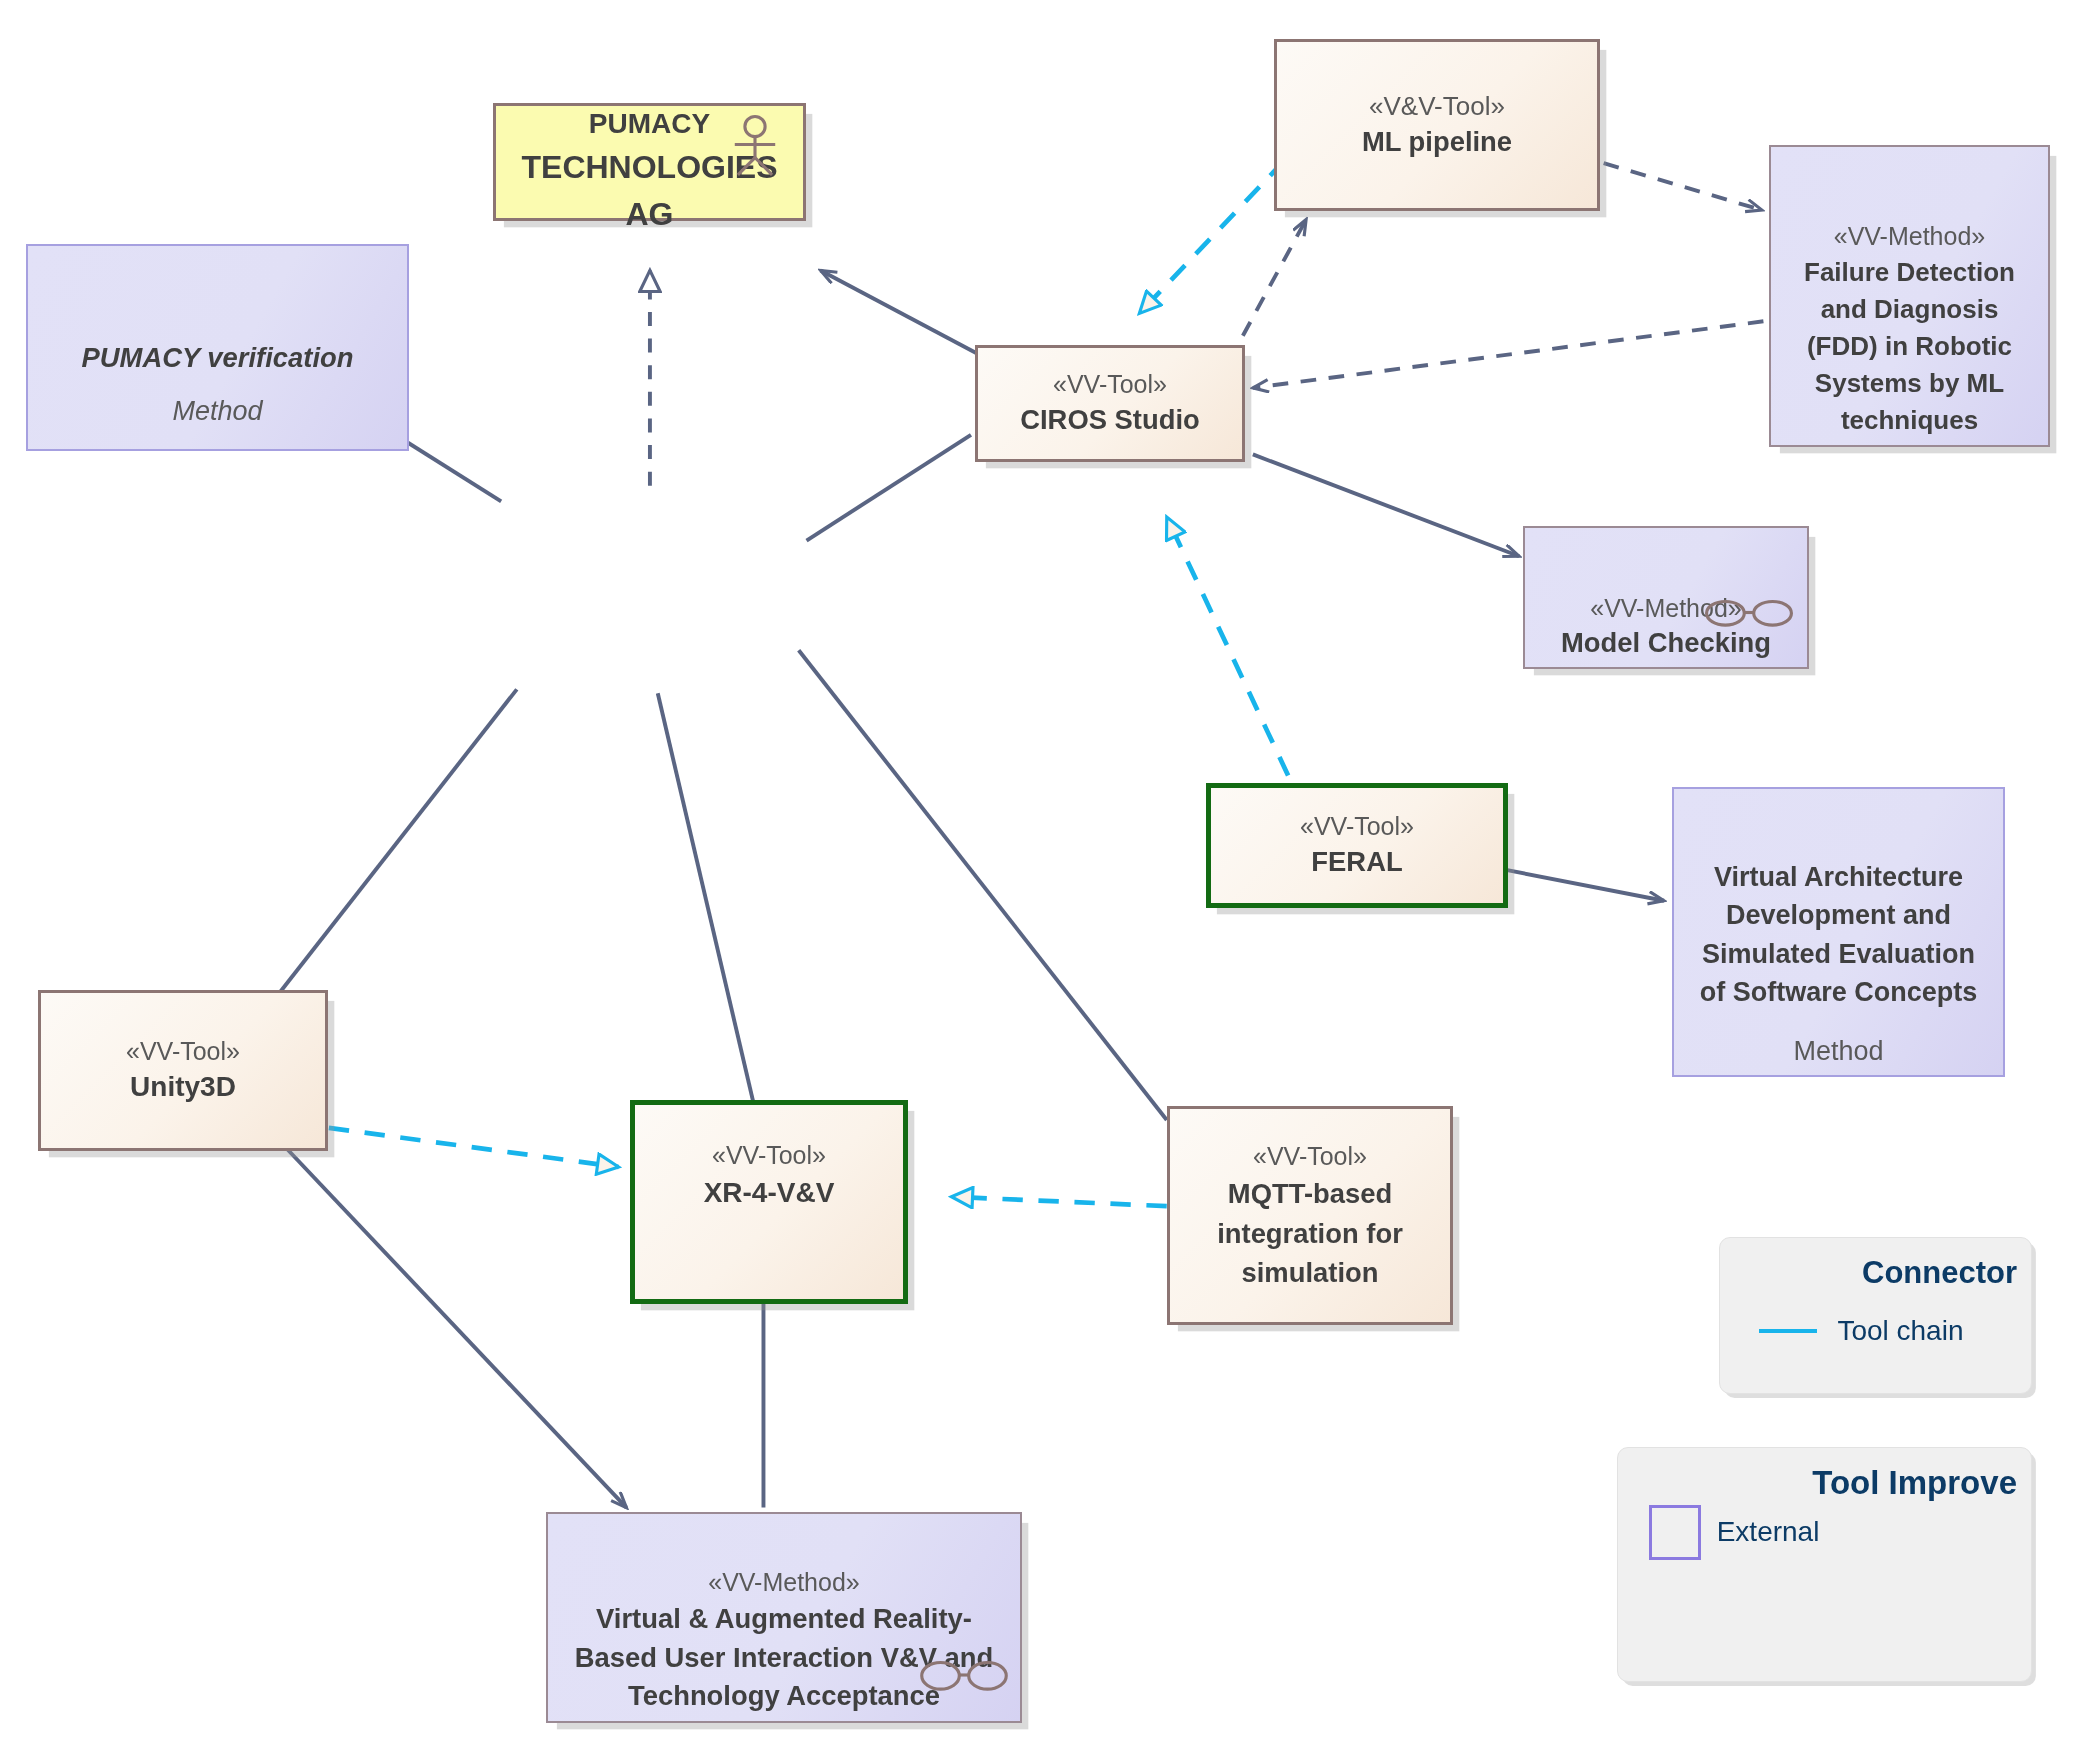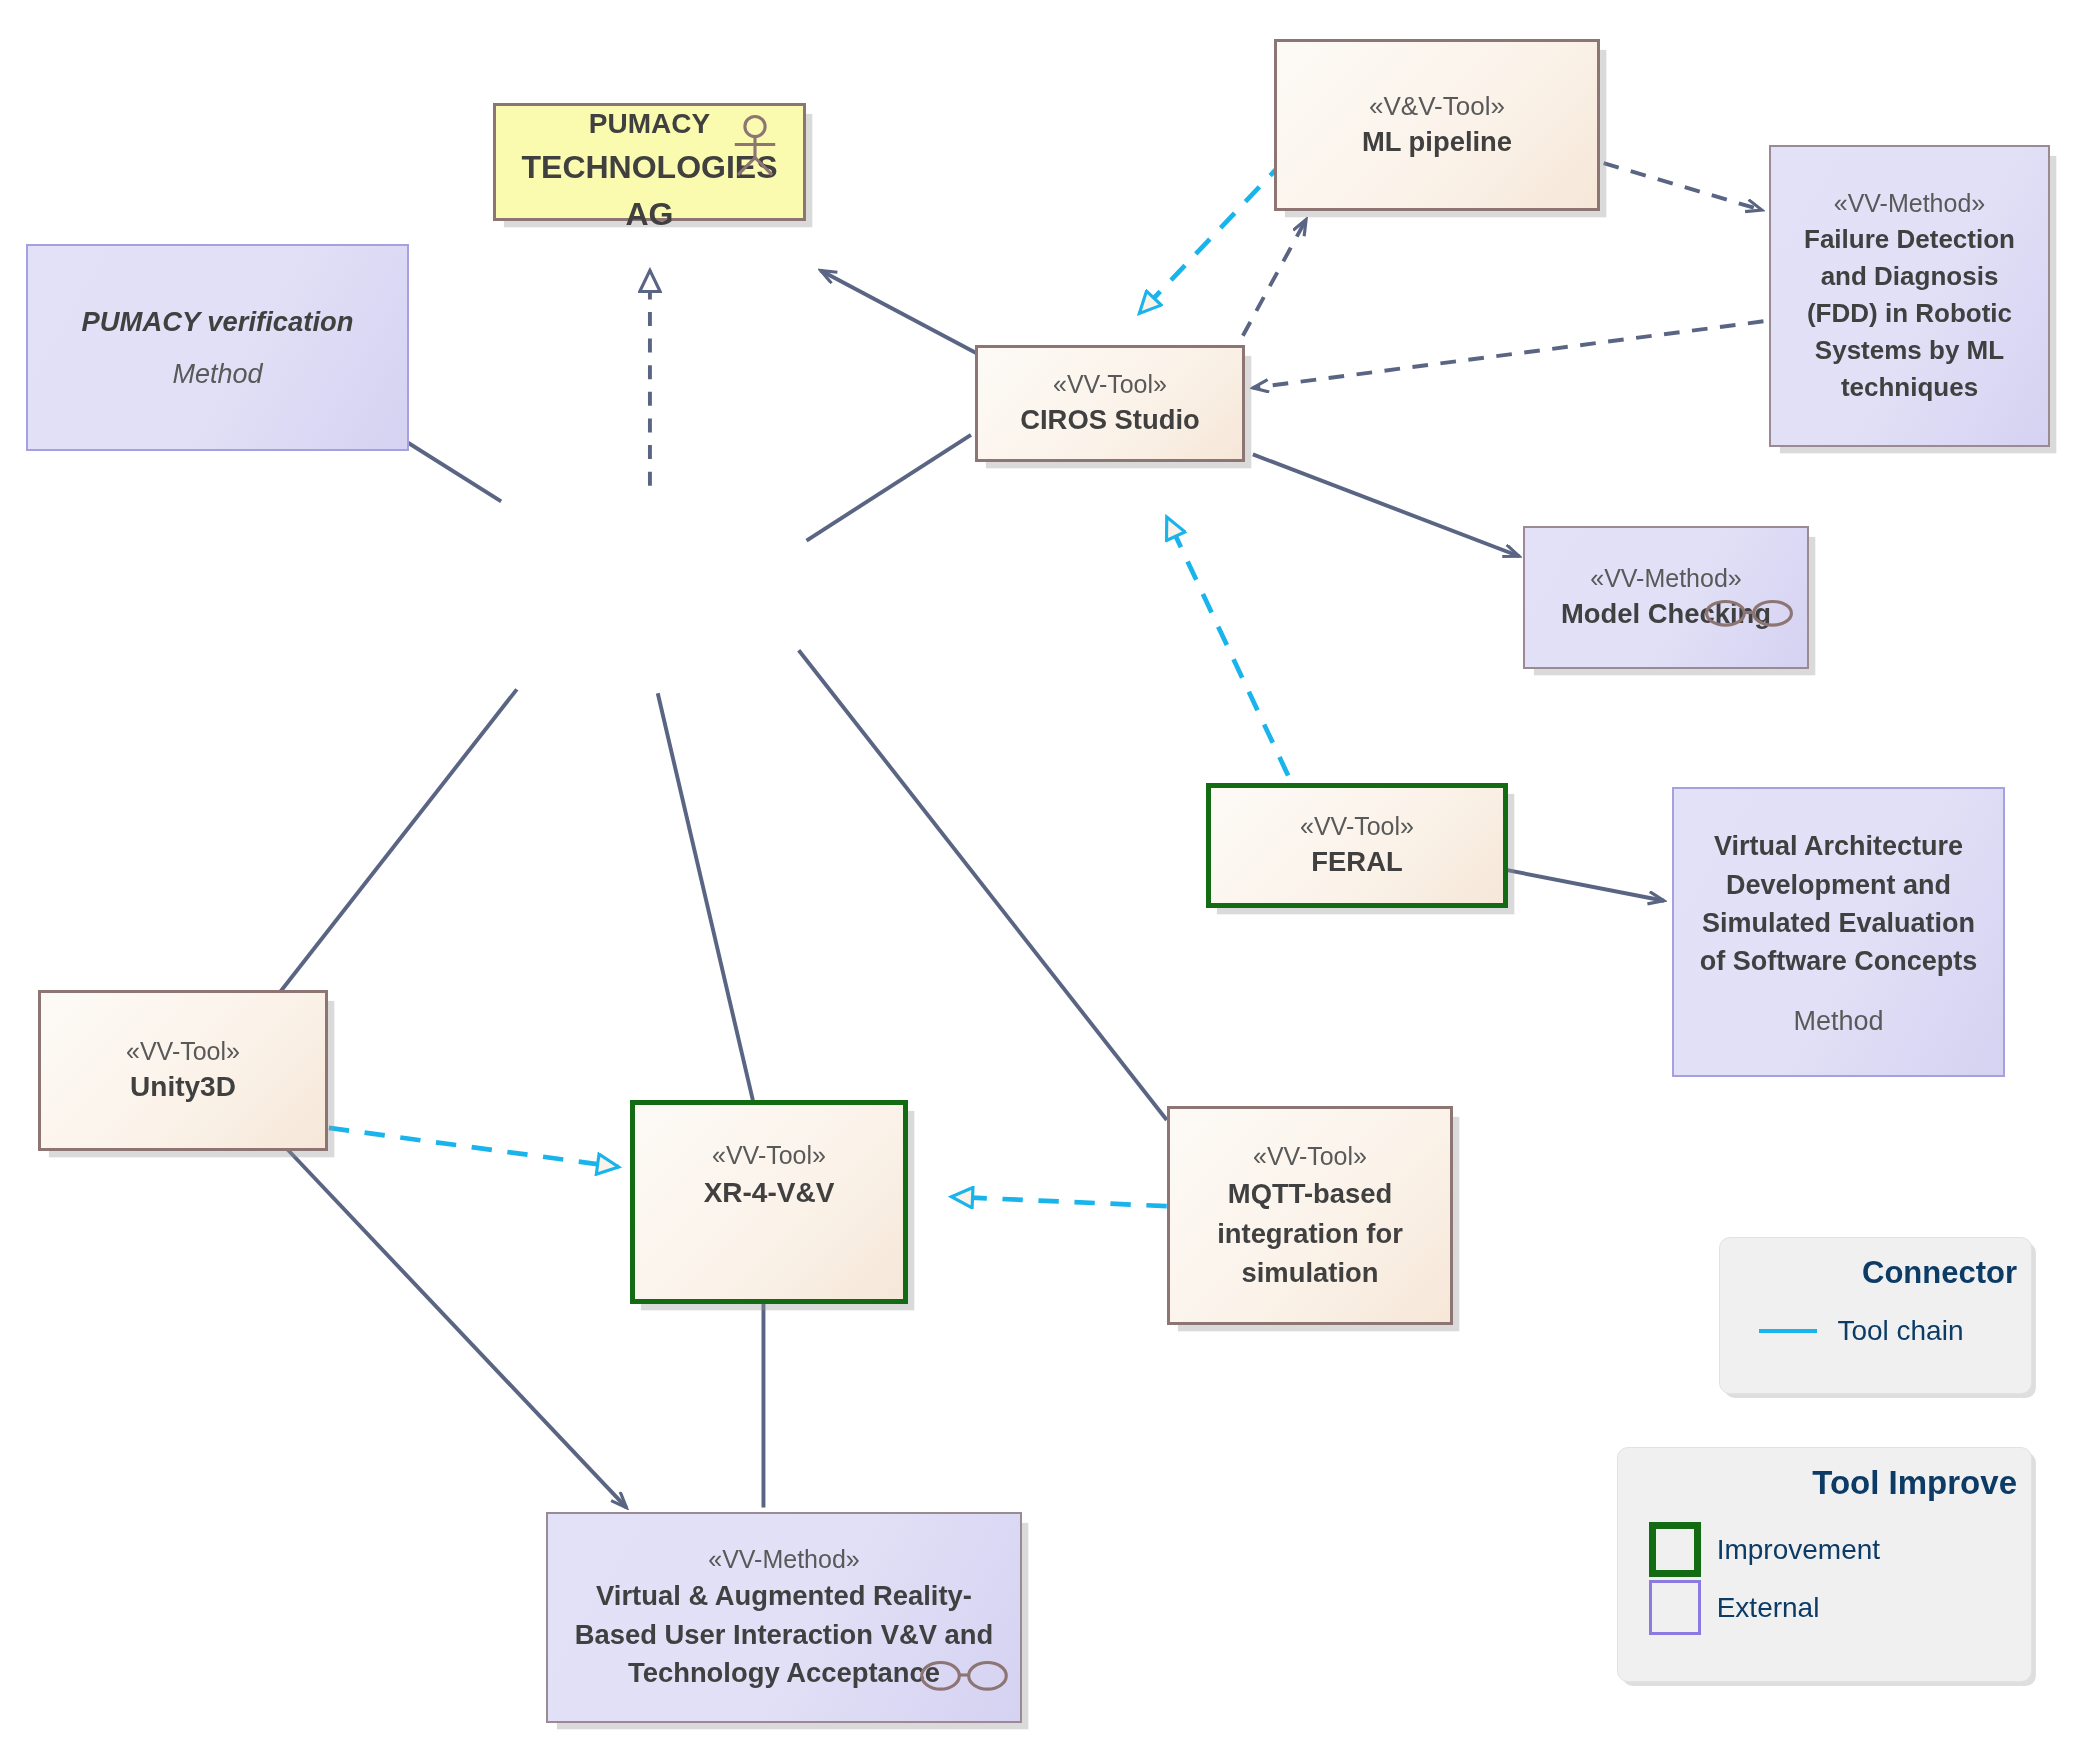--- a/index.html
+++ b/index.html
@@ -20,20 +20,21 @@
     border:3.9px solid #8c7573;
     box-shadow:8.6px 8.6px 0 -2.3px rgba(150,150,150,0.35);
   }
   .tool.improve{ border:5.5px solid #136b13; box-shadow:8.6px 8.6px 0 -2.3px rgba(150,150,150,0.35);}
 
   
   .method{
     background:linear-gradient(120deg,#e2e1f7 0%,#e1e0f6 55%,#d5d2f2 100%);
     border:2.3px solid #9b8a94;
     box-shadow:8.6px 8.6px 0 -2.3px rgba(150,150,150,0.35);
+    justify-content:flex-end;
   }
   .method.external{border:2.3px solid #a6a0e0;box-shadow:none;}
 
   
   .actorbox{
     background:#fbfbb0;
     border:3.9px solid #8c7573;
     box-shadow:8.6px 8.6px 0 -2.3px rgba(150,150,150,0.35);
   }
 
@@ -200,24 +201,20 @@
   <div class="legend" style="left:1719px;top:1237px;width:313px;height:157px;padding:17px 14px;">
     <div class="ltitle" style="font-size:31px;">Connector</div>
     <div class="lrow" style="margin-top:23.5px;padding-left:25px;">
       <span class="swatch" style="display:inline-block;width:58px;height:0;border-top:4.7px solid #18b4eb;margin-right:20.4px;"></span>
       <span class="lbl" style="font-size:28px;">Tool chain</span>
     </div>
   </div>
 
   <div class="legend" style="left:1617px;top:1447px;width:415px;height:235px;padding:15.7px 14px;">
     <div class="ltitle" style="font-size:33px;">Tool Improve</div>
-    <div class="lrow" style="margin-top:20.4px;padding-left:17px;">
-      <span class="swatch" style="display:inline-block;width:52px;height:55px;border:7px solid #136b13;margin-right:15.7px;"></span>
-      <span class="lbl" style="font-size:28px;">Improvement</span>
-    </div>
     <div class="lrow" style="margin-top:3.1px;padding-left:17px;">
       <span class="swatch" style="display:inline-block;width:52px;height:55px;border:3.1px solid #8b7ae0;margin-right:15.7px;"></span>
       <span class="lbl" style="font-size:28px;">External</span>
     </div>
   </div>
 
 </div>
 
 
 </body></html>

